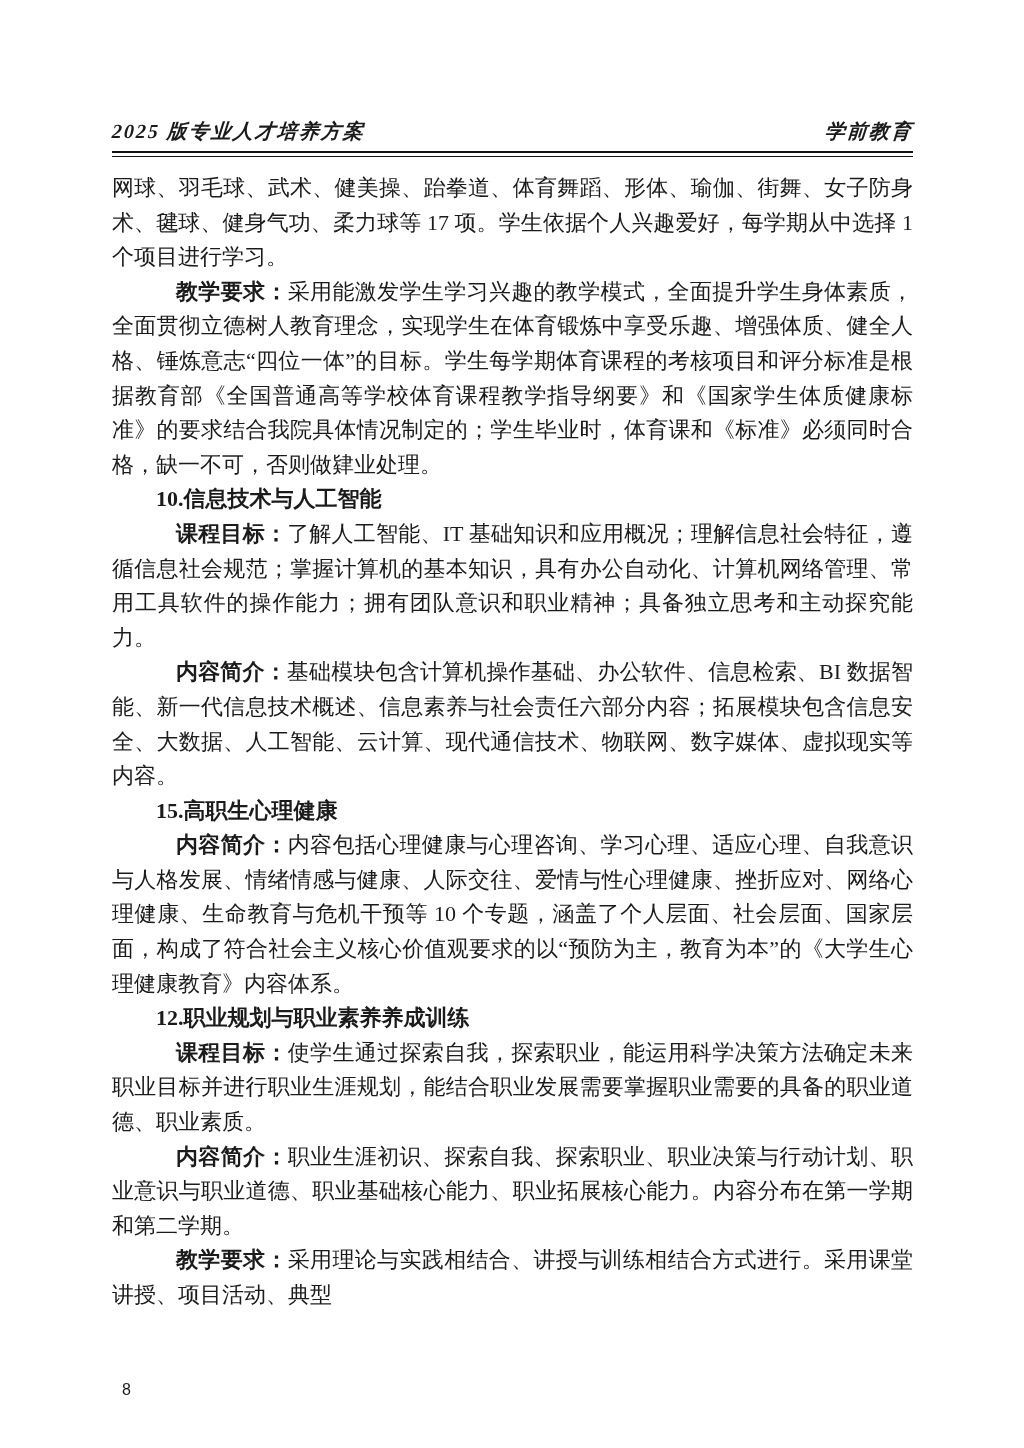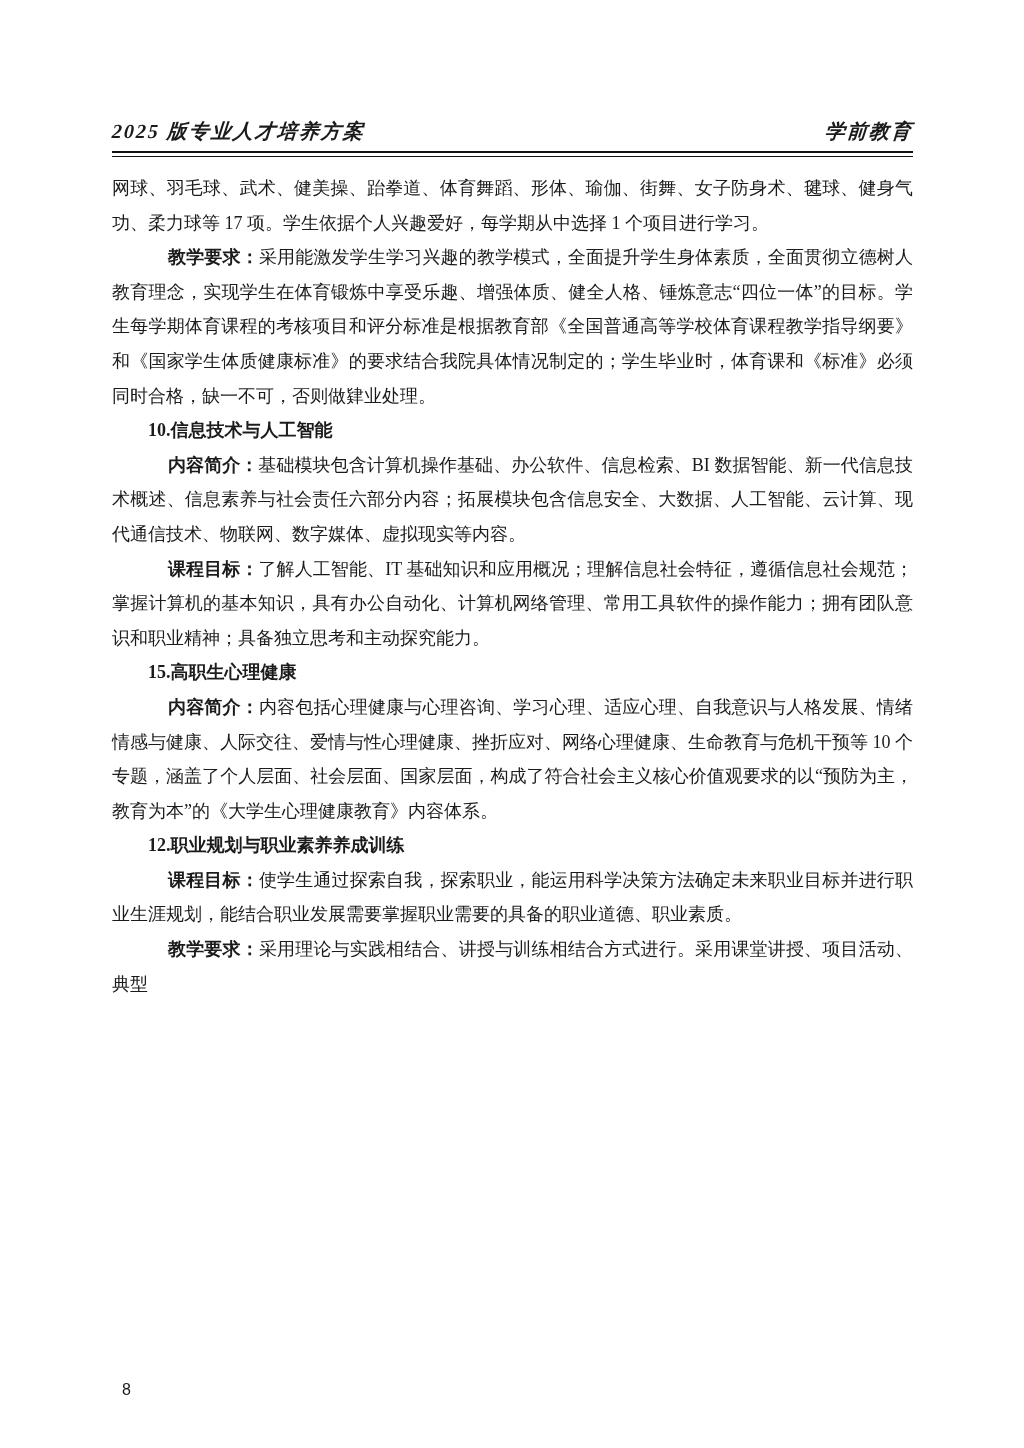--- a/index.html
+++ b/index.html
@@ -29,21 +29,21 @@
   .header .hdr-right { transform: skewX(-4deg); }
   .header-rule {
     position: absolute;
     top: 151px; left: 112px; width: 801px;
   }
   .rule-thick { height: 2.4px; background: #121212; }
   .rule-thin  { height: 1.6px; background: #121212; margin-top: 2.4px; }
   .doc-body {
     position: absolute;
     top: 171px; left: 112px; width: 801px;
-    font-size: 18px;
+    font-size: 22px;
     line-height: 34.6px;
     text-align: justify;
     text-justify: inter-ideograph;
     font-family: Liberation Serif, serif;
   }
   .para { text-indent: 2em; }
   .para.noindent { text-indent: 0; }
   .para.heading { font-weight: bold; }
   .para b.lead { font-weight: bold; margin-left: 20px; }
   .footer {
@@ -65,26 +65,27 @@
 
   <div class="header-rule">
     <div class="rule-thick"></div>
     <div class="rule-thin"></div>
   </div>
 
   <div class="doc-body" id="paragraphs">
       <p class="para noindent">网球、羽毛球、武术、健美操、跆拳道、体育舞蹈、形体、瑜伽、街舞、女子防身术、毽球、健身气功、柔力球等 17 项。学生依据个人兴趣爱好，每学期从中选择 1 个项目进行学习。</p>
       <p class="para body"><b class="lead">教学要求：</b>采用能激发学生学习兴趣的教学模式，全面提升学生身体素质，全面贯彻立德树人教育理念，实现学生在体育锻炼中享受乐趣、增强体质、健全人格、锤炼意志“四位一体”的目标。学生每学期体育课程的考核项目和评分标准是根据教育部《全国普通高等学校体育课程教学指导纲要》和《国家学生体质健康标准》的要求结合我院具体情况制定的；学生毕业时，体育课和《标准》必须同时合格，缺一不可，否则做肄业处理。</p>
       <p class="para heading">10.信息技术与人工智能</p>
+      <p class="para body"><b class="lead">课程目标：</b>了解人工智能、IT 基础知识和应用概况；理解信息社会特征，遵循信息社会规范；掌握计算机的基本知识，具有办公自动化、计算机网络管理、常用工具软件的操作能力；拥有团队意识和职业精神；具备独立思考和主动探究能力。</p>
       <p class="para body"><b class="lead">内容简介：</b>基础模块包含计算机操作基础、办公软件、信息检索、BI 数据智能、新一代信息技术概述、信息素养与社会责任六部分内容；拓展模块包含信息安全、大数据、人工智能、云计算、现代通信技术、物联网、数字媒体、虚拟现实等内容。</p>
-      <p class="para body"><b class="lead">课程目标：</b>了解人工智能、IT 基础知识和应用概况；理解信息社会特征，遵循信息社会规范；掌握计算机的基本知识，具有办公自动化、计算机网络管理、常用工具软件的操作能力；拥有团队意识和职业精神；具备独立思考和主动探究能力。</p>
       <p class="para heading">15.高职生心理健康</p>
       <p class="para body"><b class="lead">内容简介：</b>内容包括心理健康与心理咨询、学习心理、适应心理、自我意识与人格发展、情绪情感与健康、人际交往、爱情与性心理健康、挫折应对、网络心理健康、生命教育与危机干预等 10 个专题，涵盖了个人层面、社会层面、国家层面，构成了符合社会主义核心价值观要求的以“预防为主，教育为本”的《大学生心理健康教育》内容体系。</p>
       <p class="para heading">12.职业规划与职业素养养成训练</p>
       <p class="para body"><b class="lead">课程目标：</b>使学生通过探索自我，探索职业，能运用科学决策方法确定未来职业目标并进行职业生涯规划，能结合职业发展需要掌握职业需要的具备的职业道德、职业素质。</p>
+      <p class="para body"><b class="lead">内容简介：</b>职业生涯初识、探索自我、探索职业、职业决策与行动计划、职业意识与职业道德、职业基础核心能力、职业拓展核心能力。内容分布在第一学期和第二学期。</p>
       <p class="para body"><b class="lead">教学要求：</b>采用理论与实践相结合、讲授与训练相结合方式进行。采用课堂讲授、项目活动、典型</p>
     </div>
 
   <div class="footer">
     <span>8</span>
   </div>
 
 </div>
 
 </body></html>

